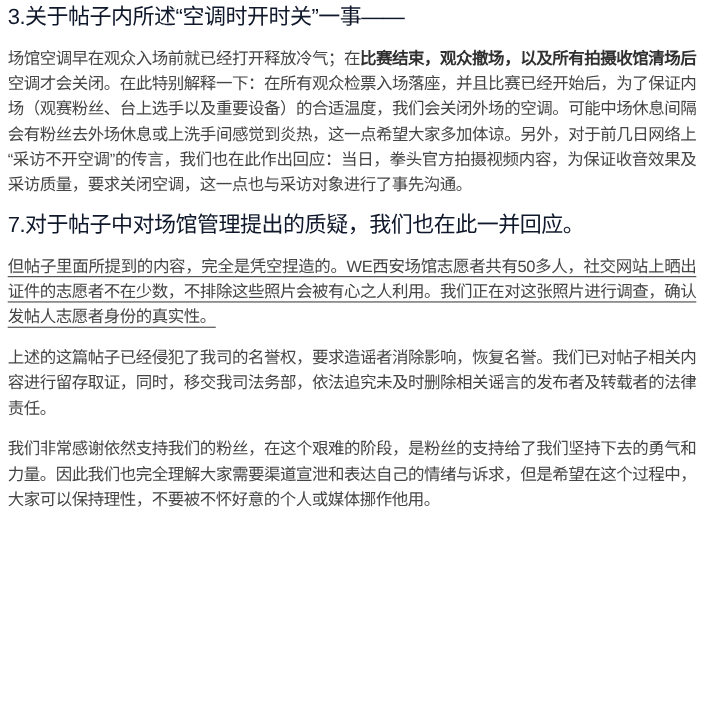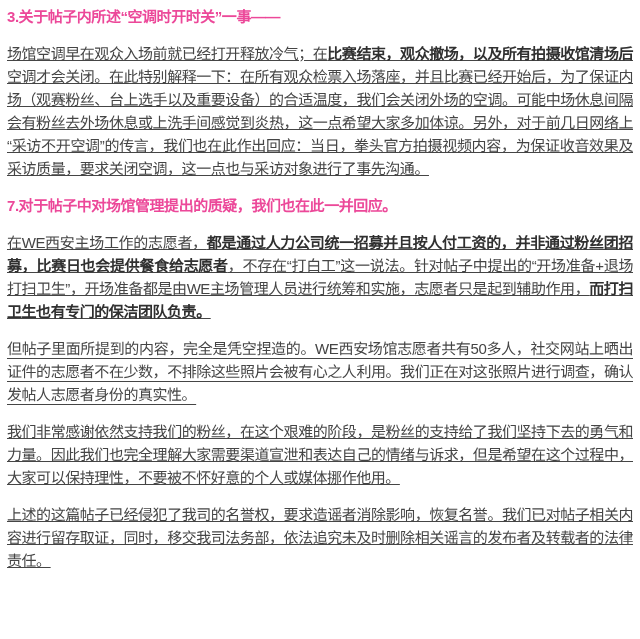--- a/index.html
+++ b/index.html
@@ -18,28 +18,27 @@
     width: 640px;
     padding: 5px 7px 0 7px;
     font-size: 15px;
     line-height: 23px;
     letter-spacing: -0.45px;
     color: #454545;
     text-align: justify;
   }
   .doc h3 {
     margin: 0 0 14px 0;
-    font-size: 15px;
+    font-size: 20px;
     line-height: 23px;
-    font-weight: 700;
-    color: #ec4899;
+    font-weight: 400;
+    color: #0f172a;
   }
   .doc p {
     margin: 0 0 14px 0;
-    text-decoration: underline;
   }
   .run-bold {
     font-weight: 700;
     color: #303030;
   }
   .para-underline {
     text-decoration: underline;
     text-decoration-thickness: 1px;
     text-underline-offset: 3.5px;
   }
@@ -48,22 +47,21 @@
 <body>
 
 <article class="doc">
 
   <h3><span>3.关于帖子内所述“空调时开时关”一事——</span></h3>
 
   <p><span>场馆空调早在观众入场前就已经打开释放冷气；在</span><span class="run-bold">比赛结束，观众撤场，以及所有拍摄收馆清场后</span><span>空调才会关闭。在此特别解释一下：在所有观众检票入场落座，并且比赛已经开始后，为了保证内场（观赛粉丝、台上选手以及重要设备）的合适温度，我们会关闭外场的空调。可能中场休息间隔会有粉丝去外场休息或上洗手间感觉到炎热，这一点希望大家多加体谅。另外，对于前几日网络上“采访不开空调”的传言，我们也在此作出回应：当日，拳头官方拍摄视频内容，为保证收音效果及采访质量，要求关闭空调，这一点也与采访对象进行了事先沟通。</span></p>
 
   <h3><span>7.对于帖子中对场馆管理提出的质疑，我们也在此一并回应。</span></h3>
 
-  <p><span>在WE西安主场工作的志愿者，</span><span class="run-bold">都是通过人力公司统一招募并且按人付工资的，并非通过粉丝团招募，比赛日也会提供餐食给志愿者</span><span>，不存在“打白工”这一说法。针对帖子中提出的“开场准备+退场打扫卫生”，开场准备都是由WE主场管理人员进行统筹和实施，志愿者只是起到辅助作用，</span><span class="run-bold">而打扫卫生也有专门的保洁团队负责。</span></p>
 
 
   <p class="para-underline"><span>但帖子里面所提到的内容，完全是凭空捏造的。WE西安场馆志愿者共有50多人，社交网站上晒出证件的志愿者不在少数，不排除这些照片会被有心之人利用。我们正在对这张照片进行调查，确认发帖人志愿者身份的真实性。</span></p>
 
+  <p><span>上述的这篇帖子已经侵犯了我司的名誉权，要求造谣者消除影响，恢复名誉。我们已对帖子相关内容进行留存取证，同时，移交我司法务部，依法追究未及时删除相关谣言的发布者及转载者的法律责任。</span></p>
+
   <p><span>我们非常感谢依然支持我们的粉丝，在这个艰难的阶段，是粉丝的支持给了我们坚持下去的勇气和力量。因此我们也完全理解大家需要渠道宣泄和表达自己的情绪与诉求，但是希望在这个过程中，大家可以保持理性，不要被不怀好意的个人或媒体挪作他用。</span></p>
-
-  <p><span>上述的这篇帖子已经侵犯了我司的名誉权，要求造谣者消除影响，恢复名誉。我们已对帖子相关内容进行留存取证，同时，移交我司法务部，依法追究未及时删除相关谣言的发布者及转载者的法律责任。</span></p>
 
 </article>
 
 </body></html>

